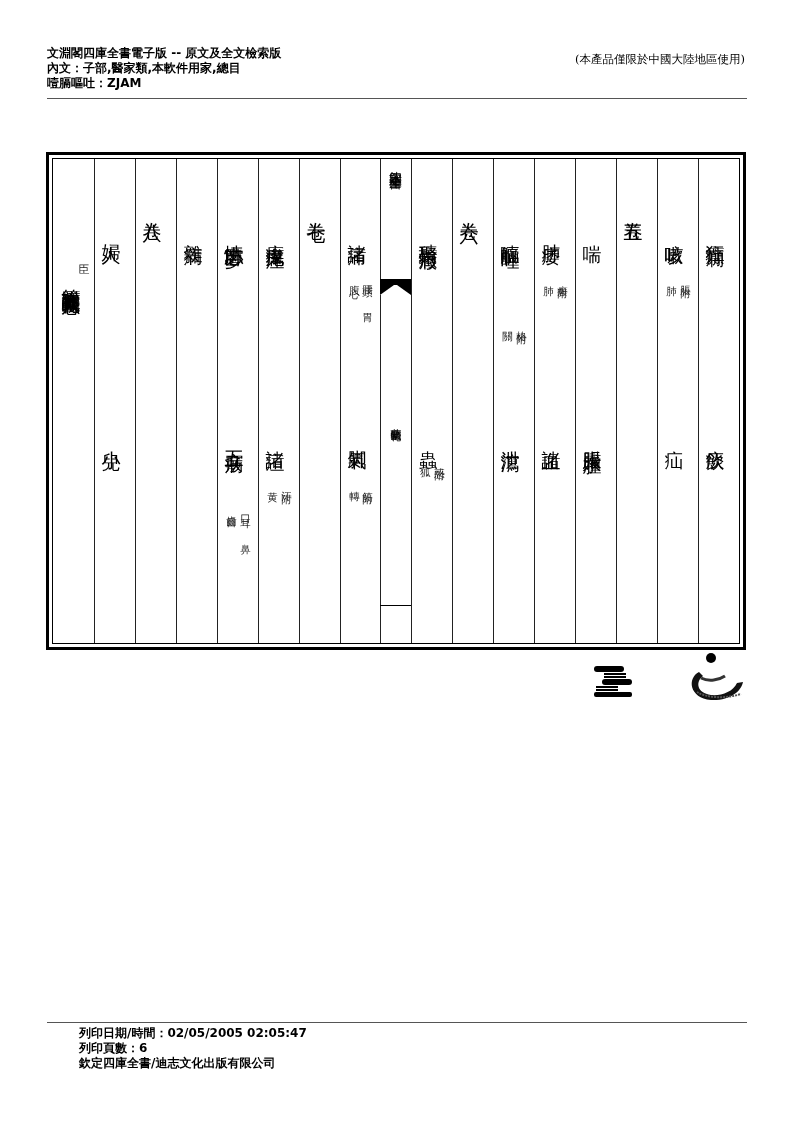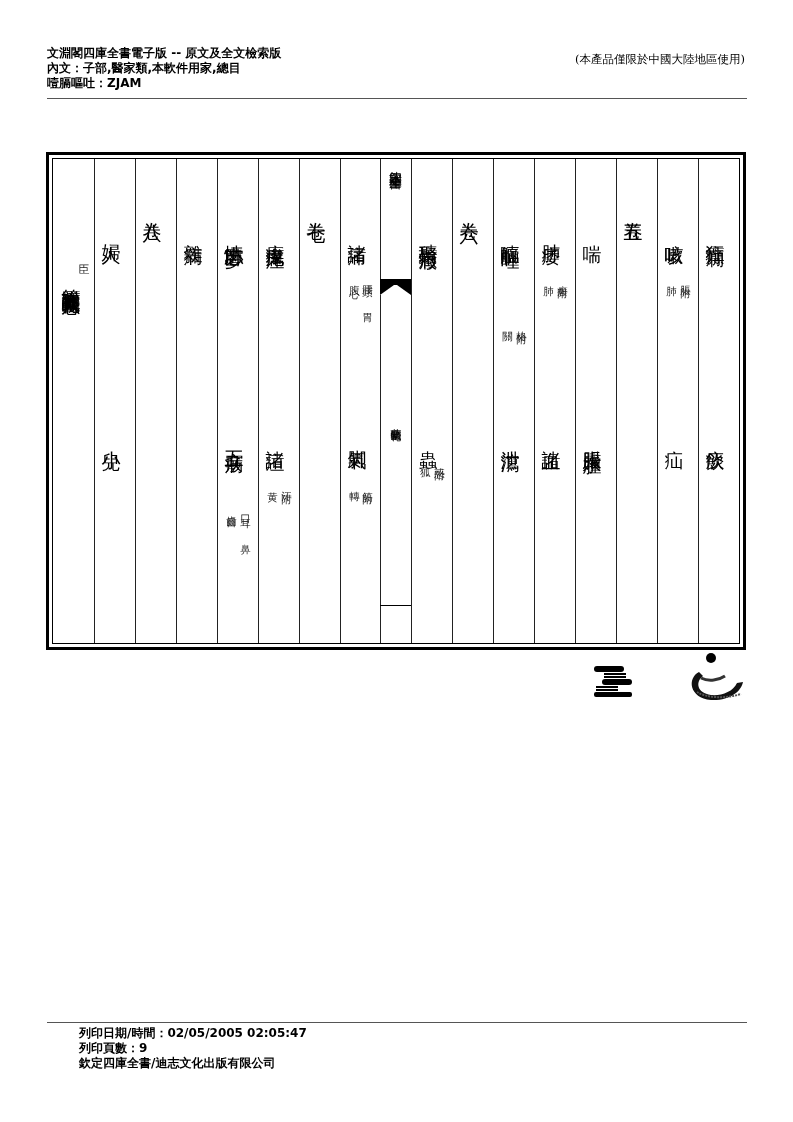--- a/index.html
+++ b/index.html
@@ -141,15 +141,15 @@
     <circle cx="26" cy="6" r="5" fill="#000"></circle>
     <path d="M14 20 C2 26, 4 46, 26 48 C44 49, 56 40, 58 30 L52 31 C48 40, 36 44, 26 43 C12 41, 10 30, 18 24 Z" fill="#111"></path>
     <path d="M16 26 C24 30, 34 28, 40 24" stroke="#333" stroke-width="3" fill="none"></path>
     <path d="M12 40 C22 46, 40 47, 56 42" stroke="#555" stroke-width="2" fill="none" stroke-dasharray="2 1"></path>
   </svg>
 </div>
 
 <div class="hr" style="top:1022px;"></div>
 <div class="ftr">
   <div>列印日期/時間：02/05/2005 02:05:47</div>
-  <div>列印頁數：9</div>
+  <div>列印頁數：6</div>
   <div>欽定四庫全書/迪志文化出版有限公司</div>
 </div>
 
 </body></html>

